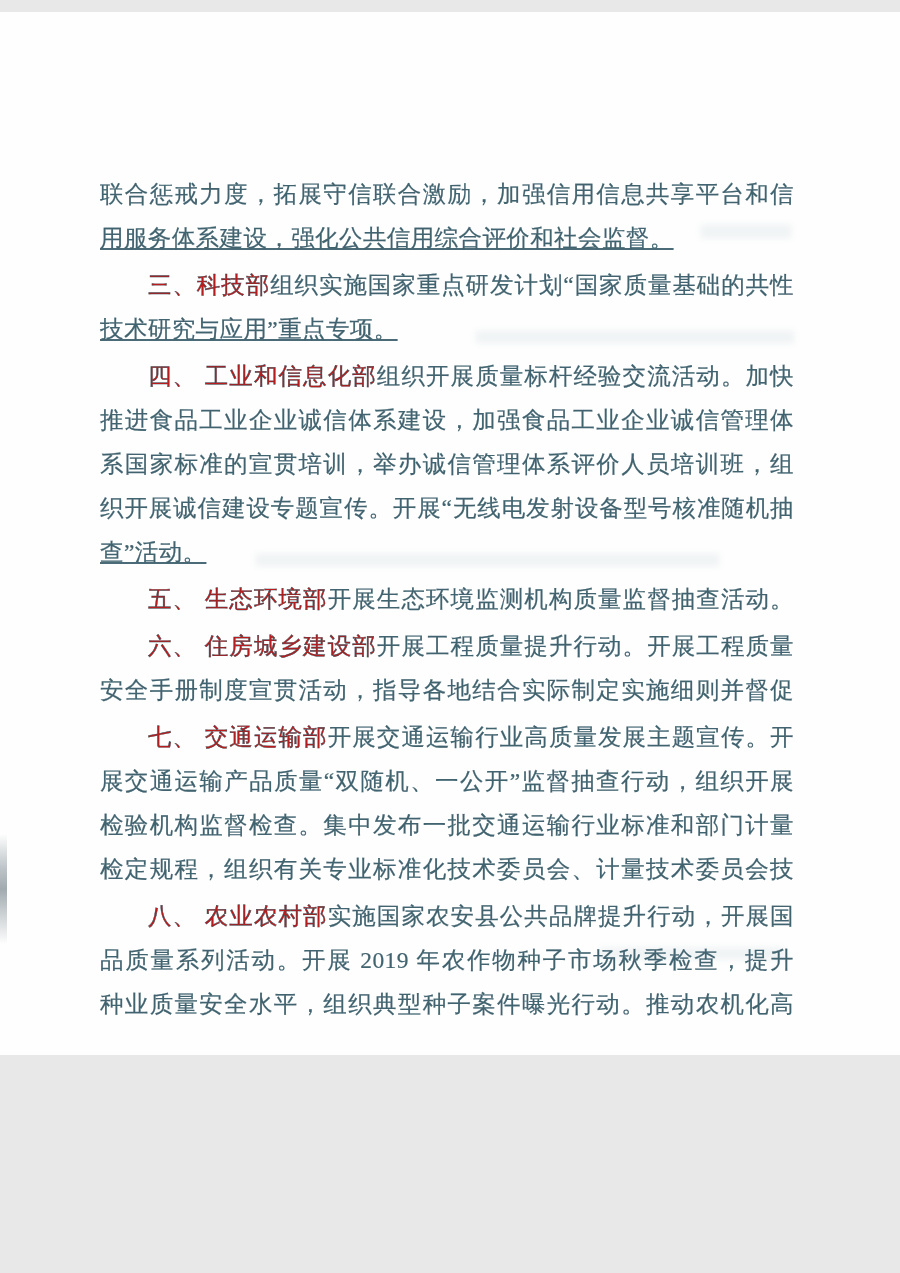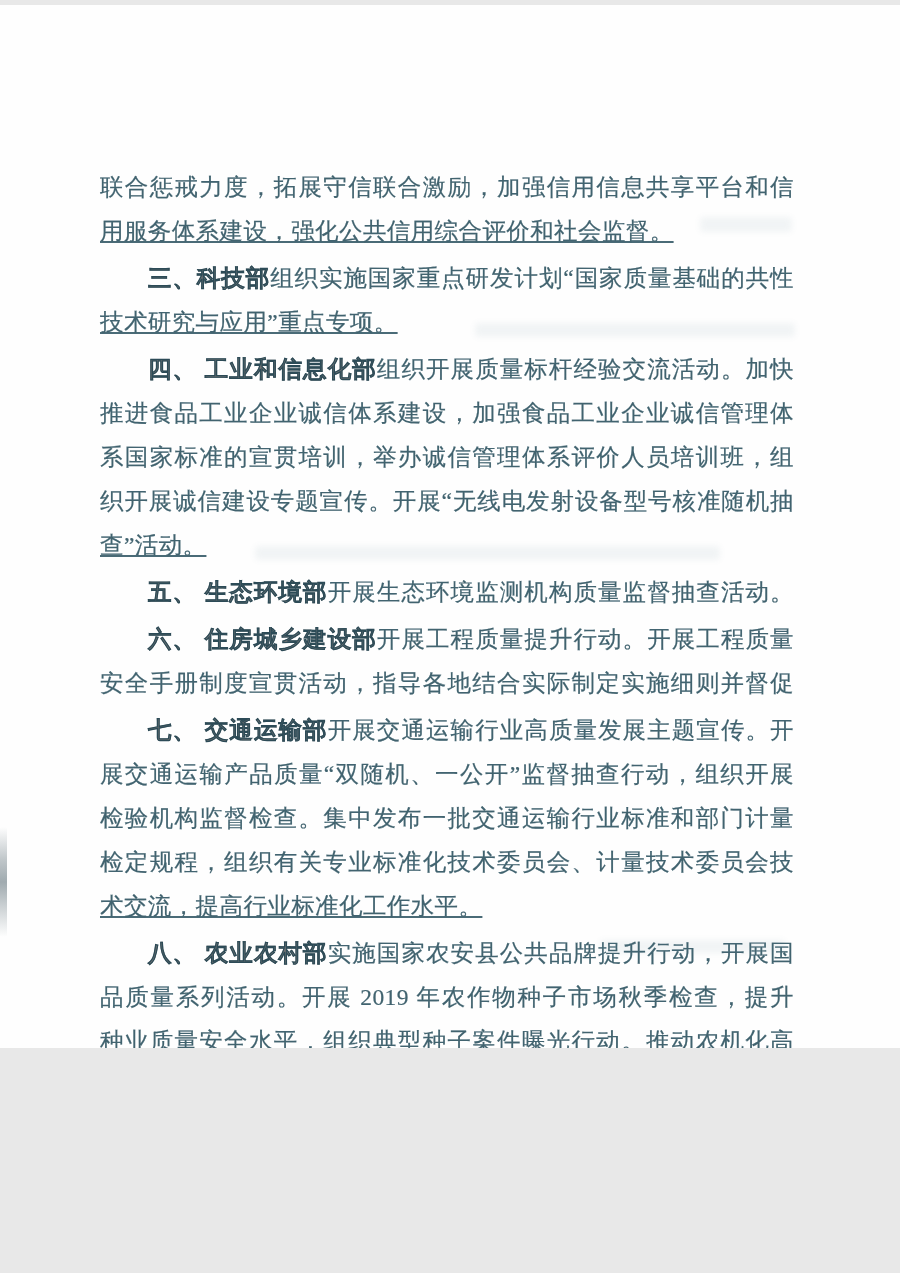--- a/index.html
+++ b/index.html
@@ -4,21 +4,21 @@
 <style>
   html, body {
     margin: 0;
     padding: 0;
     background: #e8e8e8;
   }
   .page {
     position: relative;
     width: 900px;
     height: 1043px;
-    margin: 5px auto;
+    margin: 12px auto;
     background: #fefefe;
     overflow: hidden;
     font-family: "Liberation Serif", "DejaVu Serif", serif;
   }
   .text-block {
     position: absolute;
     left: 100px;
     top: 160px;
     width: 694px;
   }
@@ -38,22 +38,22 @@
   }
   .line.last {
     text-align-last: left;
     text-decoration: underline;
   }
   .line.first-indent {
     text-indent: 48px;
   }
   .lead {
     font-family: "Liberation Sans", "DejaVu Sans", sans-serif;
-    font-weight: bold;
-    color: #737373;
+    font-weight: normal;
+    color: #b91c1c;
     -webkit-text-stroke: 0.4px #2c4b57;
   }
   .page-number {
     position: absolute;
     top: 1141px;
     left: 650px;
     width: 150px;
     text-align: center;
     font-size: 23px;
     line-height: 30px;
@@ -114,21 +114,20 @@
       </div>
       <div class="para">
         <div class="line first-indent"><span class="lead">六、 住房城乡建设部</span><span>开展工程质量提升行动。开展工程质量</span></div>
         <div class="line"><span>安全手册制度宣贯活动，指导各地结合实际制定实施细则并督促</span></div>
       </div>
       <div class="para">
         <div class="line first-indent"><span class="lead">七、 交通运输部</span><span>开展交通运输行业高质量发展主题宣传。开</span></div>
         <div class="line"><span>展交通运输产品质量“双随机、一公开”监督抽查行动，组织开展</span></div>
         <div class="line"><span>检验机构监督检查。集中发布一批交通运输行业标准和部门计量</span></div>
         <div class="line"><span>检定规程，组织有关专业标准化技术委员会、计量技术委员会技</span></div>
-        <div class="line last"><span>术交流，提高行业标准化工作水平。</span></div>
       </div>
       <div class="para">
         <div class="line first-indent"><span class="lead">八、 农业农村部</span><span>实施国家农安县公共品牌提升行动，开展国</span></div>
         <div class="line"><span>品质量系列活动。开展 2019 年农作物种子市场秋季检查，提升</span></div>
         <div class="line"><span>种业质量安全水平，组织典型种子案件曝光行动。推动农机化高</span></div>
       </div>
     </div>
 
   <div class="page-number">— 9 —</div>
 

